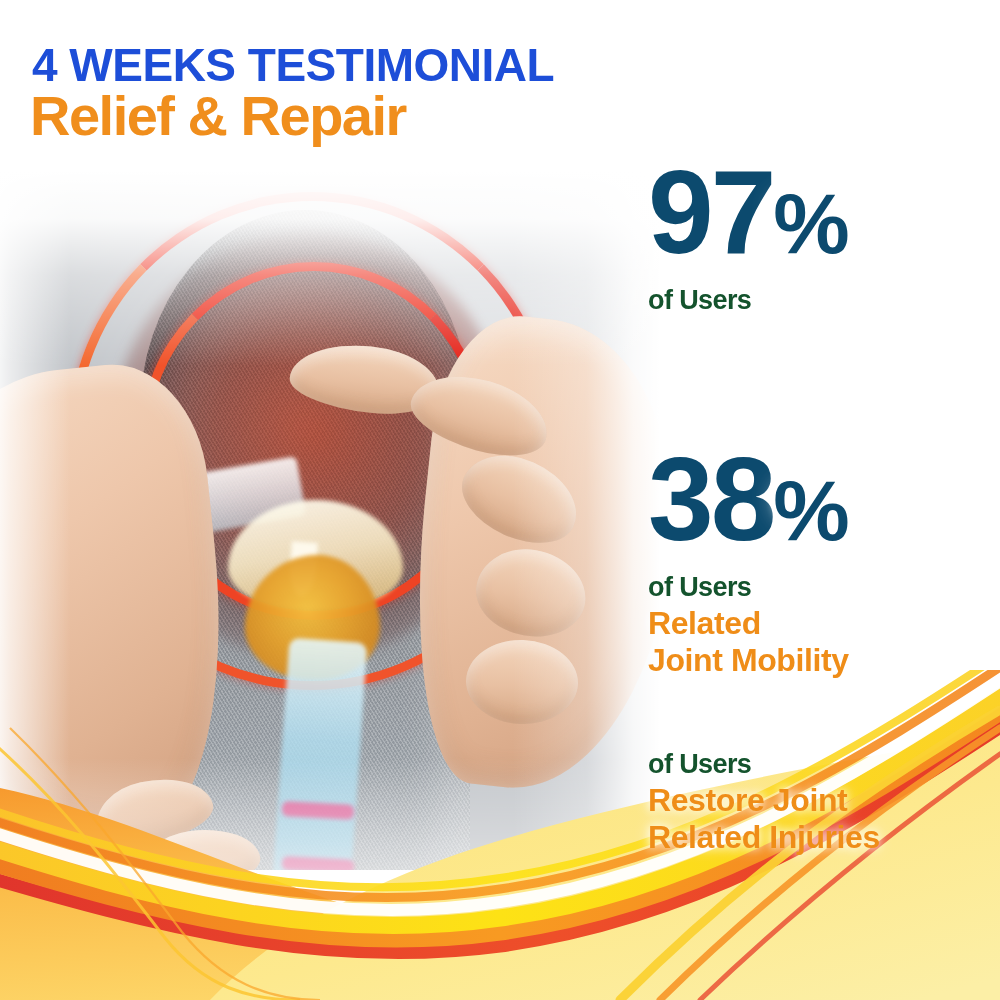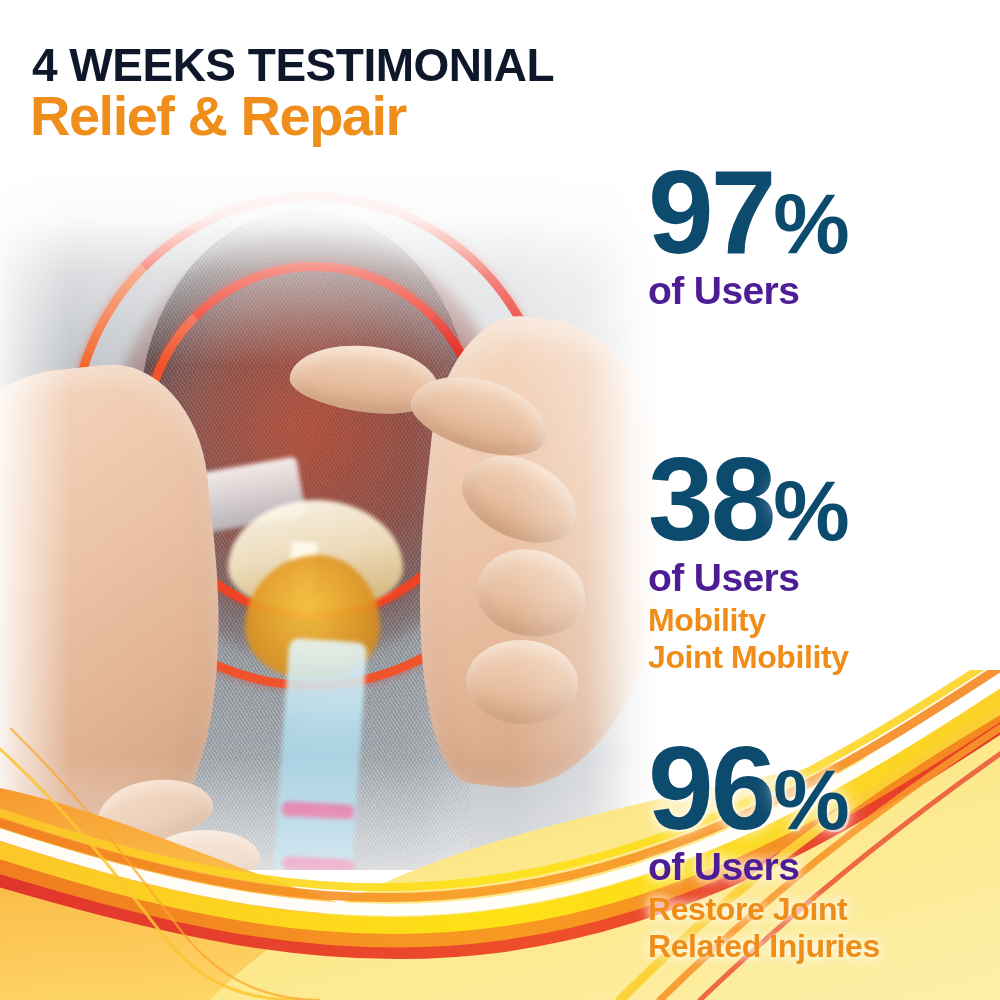--- a/index.html
+++ b/index.html
@@ -205,21 +205,21 @@
     pointer-events:none;
   }
 
   
   .kicker{
     position:absolute;
     left:32px; top:38px;
     font-size:46px;
     font-weight:bold;
     letter-spacing:-.5px;
-    color:#0f172a;
+    color:#1d4ed8;
     white-space:nowrap;
   }
   .headline{
     position:absolute;
     left:30px; top:88px;
     font-size:56px;
     font-weight:bold;
     letter-spacing:-1.5px;
     color:#f08e1c;
     white-space:nowrap;
@@ -244,24 +244,24 @@
     letter-spacing:-3px;
     white-space:nowrap;
     text-shadow:
       0 0 10px rgba(255,255,255,.95),
       0 0 22px rgba(255,255,255,.80),
       2px 2px 0 rgba(255,255,255,.55);
   }
   .stat-number .pct{font-size:86px; letter-spacing:-2px;}
 
   .stat-users{
-    margin-top:1px;
-    font-size:39px;
-    font-weight:bold;
-    color:#4c1d95;
+    margin-top:17px;
+    font-size:27px;
+    font-weight:bold;
+    color:#14532d;
     letter-spacing:-.6px;
     white-space:nowrap;
     text-shadow:0 0 8px rgba(255,255,255,.95), 0 0 16px rgba(255,255,255,.75);
   }
   .stat-desc{
     margin-top:2px;
     font-size:32px;
     font-weight:bold;
     color:#ef8d18;
     line-height:1.16;
@@ -366,27 +366,26 @@
 
   <div class="stat stat-1">
     <div class="stat-number"><span>97</span><span class="pct">%</span></div>
     <div class="stat-users">of Users</div>
   </div>
 
   <div class="stat stat-2">
     <div class="stat-number"><span>38</span><span class="pct">%</span></div>
     <div class="stat-users">of Users</div>
     <div class="stat-desc">
-      <div>Mobility</div>
+      <div>Related</div>
       <div>Joint Mobility</div>
     </div>
   </div>
 
   <div class="stat stat-3">
-    <div class="stat-number"><span>96</span><span class="pct">%</span></div>
     <div class="stat-users">of Users</div>
     <div class="stat-desc">
       <div>Restore Joint</div>
       <div>Related Injuries</div>
     </div>
   </div>
 
 </div>
 
 </body></html>

